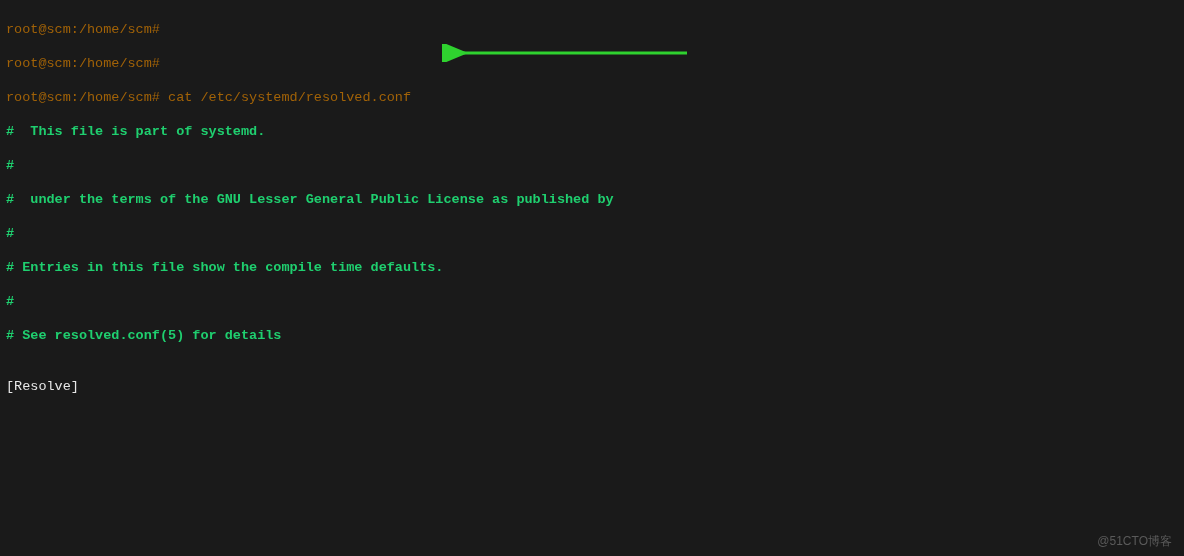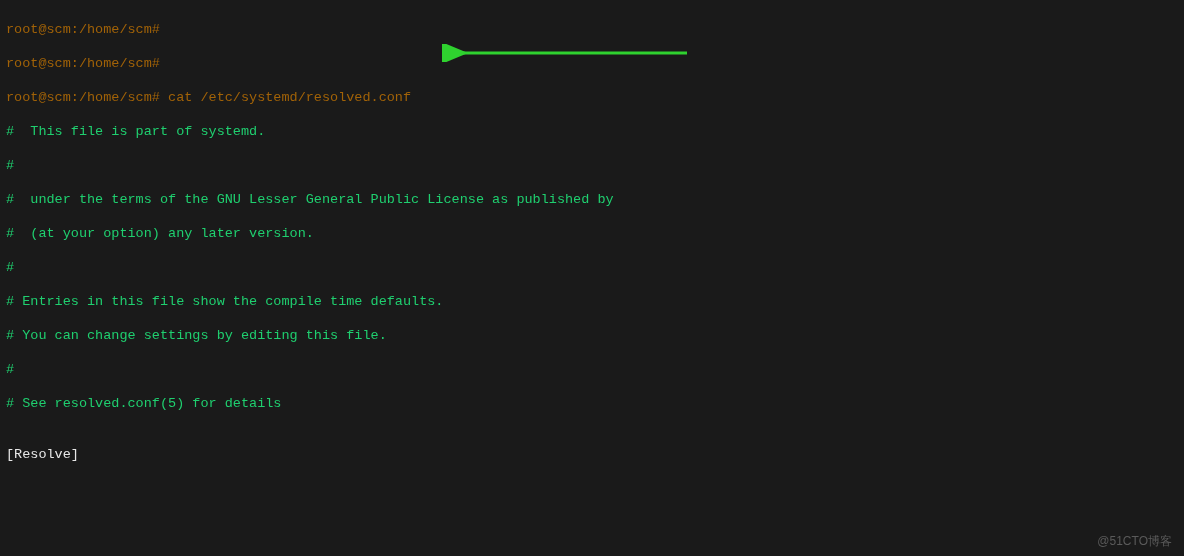--- a/index.html
+++ b/index.html
@@ -12,21 +12,21 @@
     font-size: 13.5px;
     line-height: 17px;
     overflow: hidden;
     position: relative;
   }
   .terminal {
     padding: 4px 6px;
     white-space: pre;
   }
   .prompt-white { color: #a16207; }
-  .comment { color: #1fcf6f; }
+  .comment { color: #1fcf6f; font-weight: bold; }
   .section { color: #e8e8e8; }
   .arrow {
     position: absolute;
     top: 44px;
     left: 442px;
     pointer-events: none;
   }
   .watermark {
     position: absolute;
     right: 12px;
@@ -39,24 +39,22 @@
 </head>
 <body>
 
 <div class="terminal">
 <div class="prompt-white">root@scm:/home/scm#</div>
 <div class="prompt-white">root@scm:/home/scm#</div>
 <div class="prompt-white">root@scm:/home/scm# cat /etc/systemd/resolved.conf</div>
 <div class="comment">#  This file is part of systemd.</div>
 <div class="comment">#</div>
 <div class="comment">#  under the terms of the GNU Lesser General Public License as published by</div>
-<div class="comment">#  (at your option) any later version.</div>
 <div class="comment">#</div>
 <div class="comment"># Entries in this file show the compile time defaults.</div>
-<div class="comment"># You can change settings by editing this file.</div>
 <div class="comment">#</div>
 <div class="comment"># See resolved.conf(5) for details</div>
 <div></div>
 <div class="section">[Resolve]</div>
 
 
 
 
 
 

